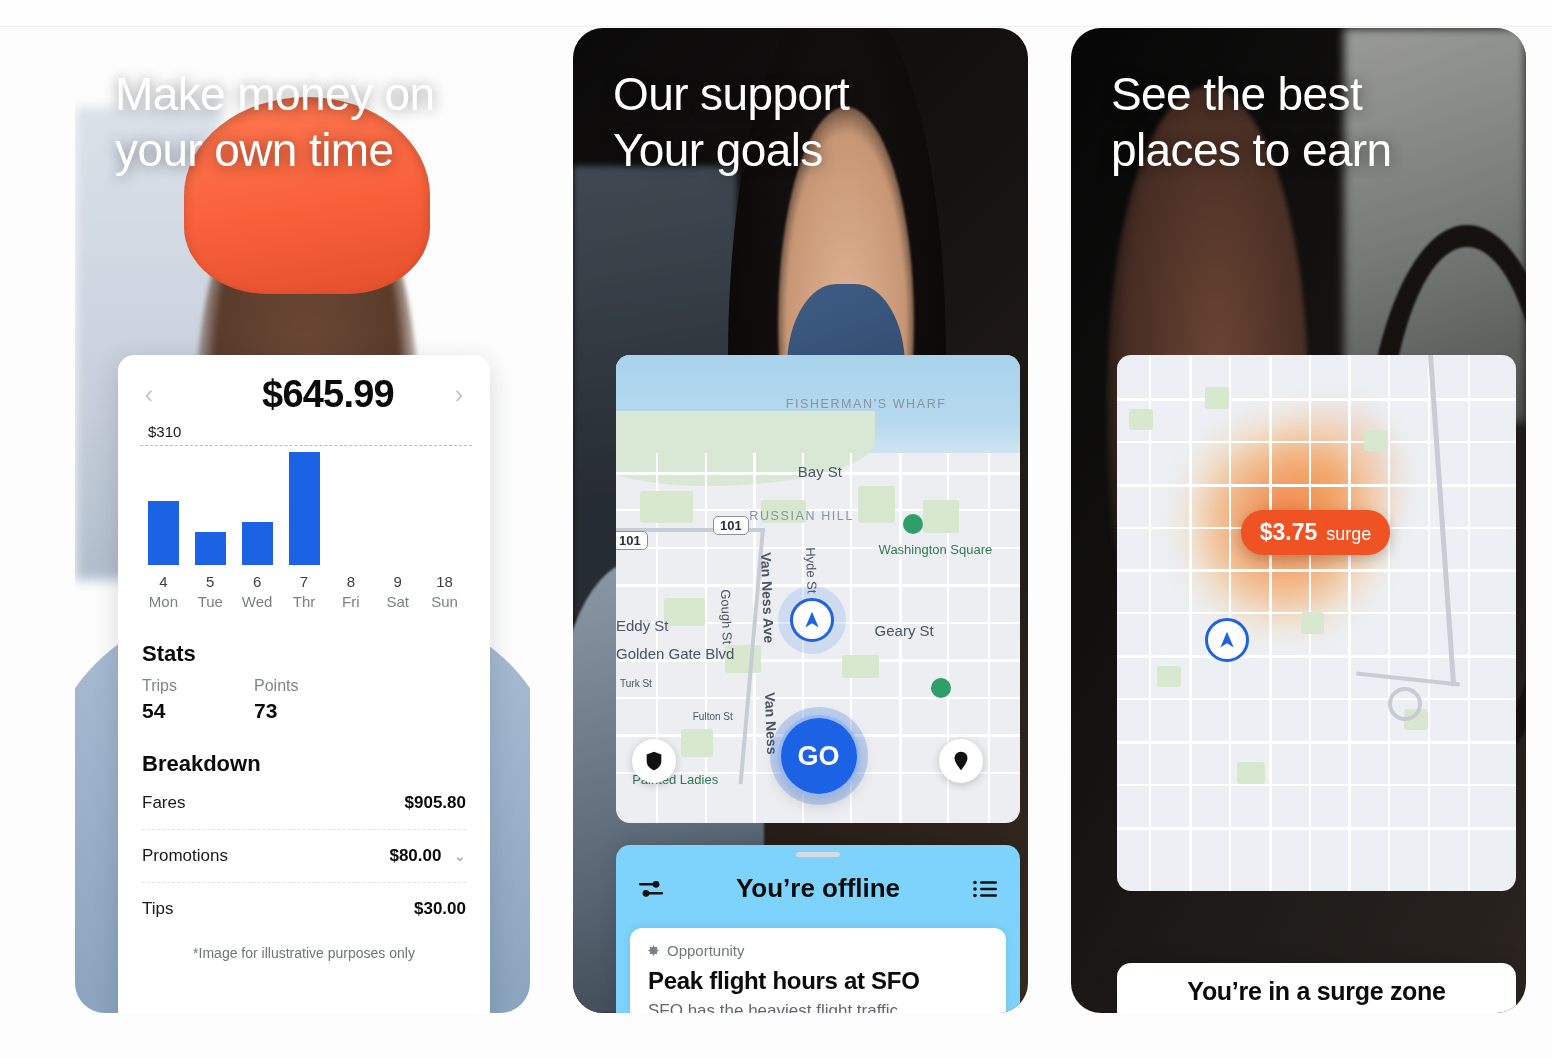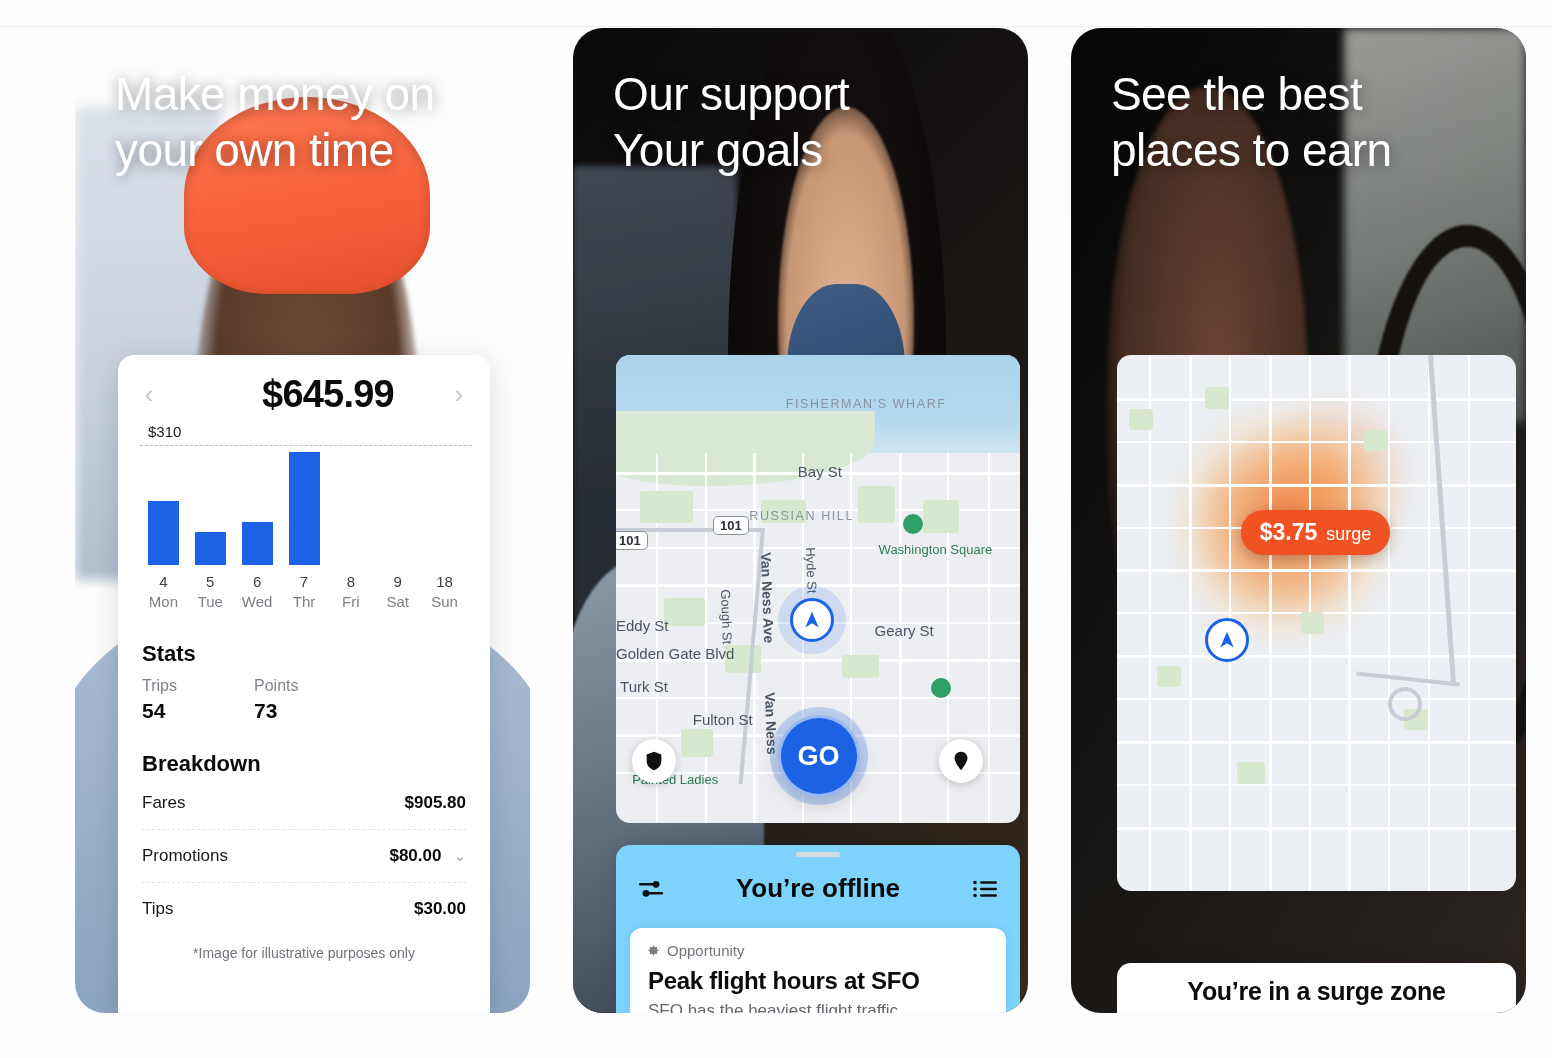--- a/index.html
+++ b/index.html
@@ -408,22 +408,22 @@
       <div class="hwy" style="left:36%;top:37%;width:4px;height:55%;transform:rotate(5deg);transform-origin:top left;"></div>
 
       <span class="mlabel area" style="left:42%;top:9%;">FISHERMAN'S WHARF</span>
       <span class="mlabel" style="left:45%;top:23%;font-size:15px;">Bay St</span>
       <span class="mlabel area" style="left:33%;top:33%;">RUSSIAN HILL</span>
       <span class="mlabel rot-v" style="left:50%;top:41%;">Hyde St</span>
       <span class="mlabel rot-v" style="left:29%;top:50%;">Gough St</span>
       <span class="mlabel rot-v" style="left:39%;top:42%;font-weight:700;font-size:14px;">Van Ness Ave</span>
       <span class="mlabel rot-v" style="left:40%;top:72%;font-weight:700;font-size:14px;">Van Ness</span>
       <span class="mlabel" style="left:64%;top:57%;font-size:15px;">Geary St</span>
-      <span class="mlabel" style="left:1%;top:69%;font-size:15px;">Turk St</span>
-      <span class="mlabel" style="left:19%;top:76%;font-size:15px;">Fulton St</span>
+      <span class="mlabel" style="left:1%;top:69%;font-size:10px;">Turk St</span>
+      <span class="mlabel" style="left:19%;top:76%;font-size:10px;">Fulton St</span>
       <span class="mlabel" style="left:0%;top:56%;font-size:15px;">Eddy St</span>
       <span class="mlabel" style="left:0%;top:62%;font-size:15px;">Golden Gate Blvd</span>
 
       <span class="mlabel park-l" style="left:65%;top:40%;text-align:center;">Washington Square</span>
       <span class="mlabel park-l" style="left:4%;top:89%;">Painted Ladies</span>
       <div style="position:absolute;left:71%;top:34%;width:20px;height:20px;border-radius:50%;background:#2f9e68;"></div>
       <div style="position:absolute;left:78%;top:69%;width:20px;height:20px;border-radius:50%;background:#2f9e68;"></div>
 
       <span class="shield" style="left:24%;top:34.5%;">101</span>
       <span class="shield" style="left:-1%;top:37.5%;">101</span>

